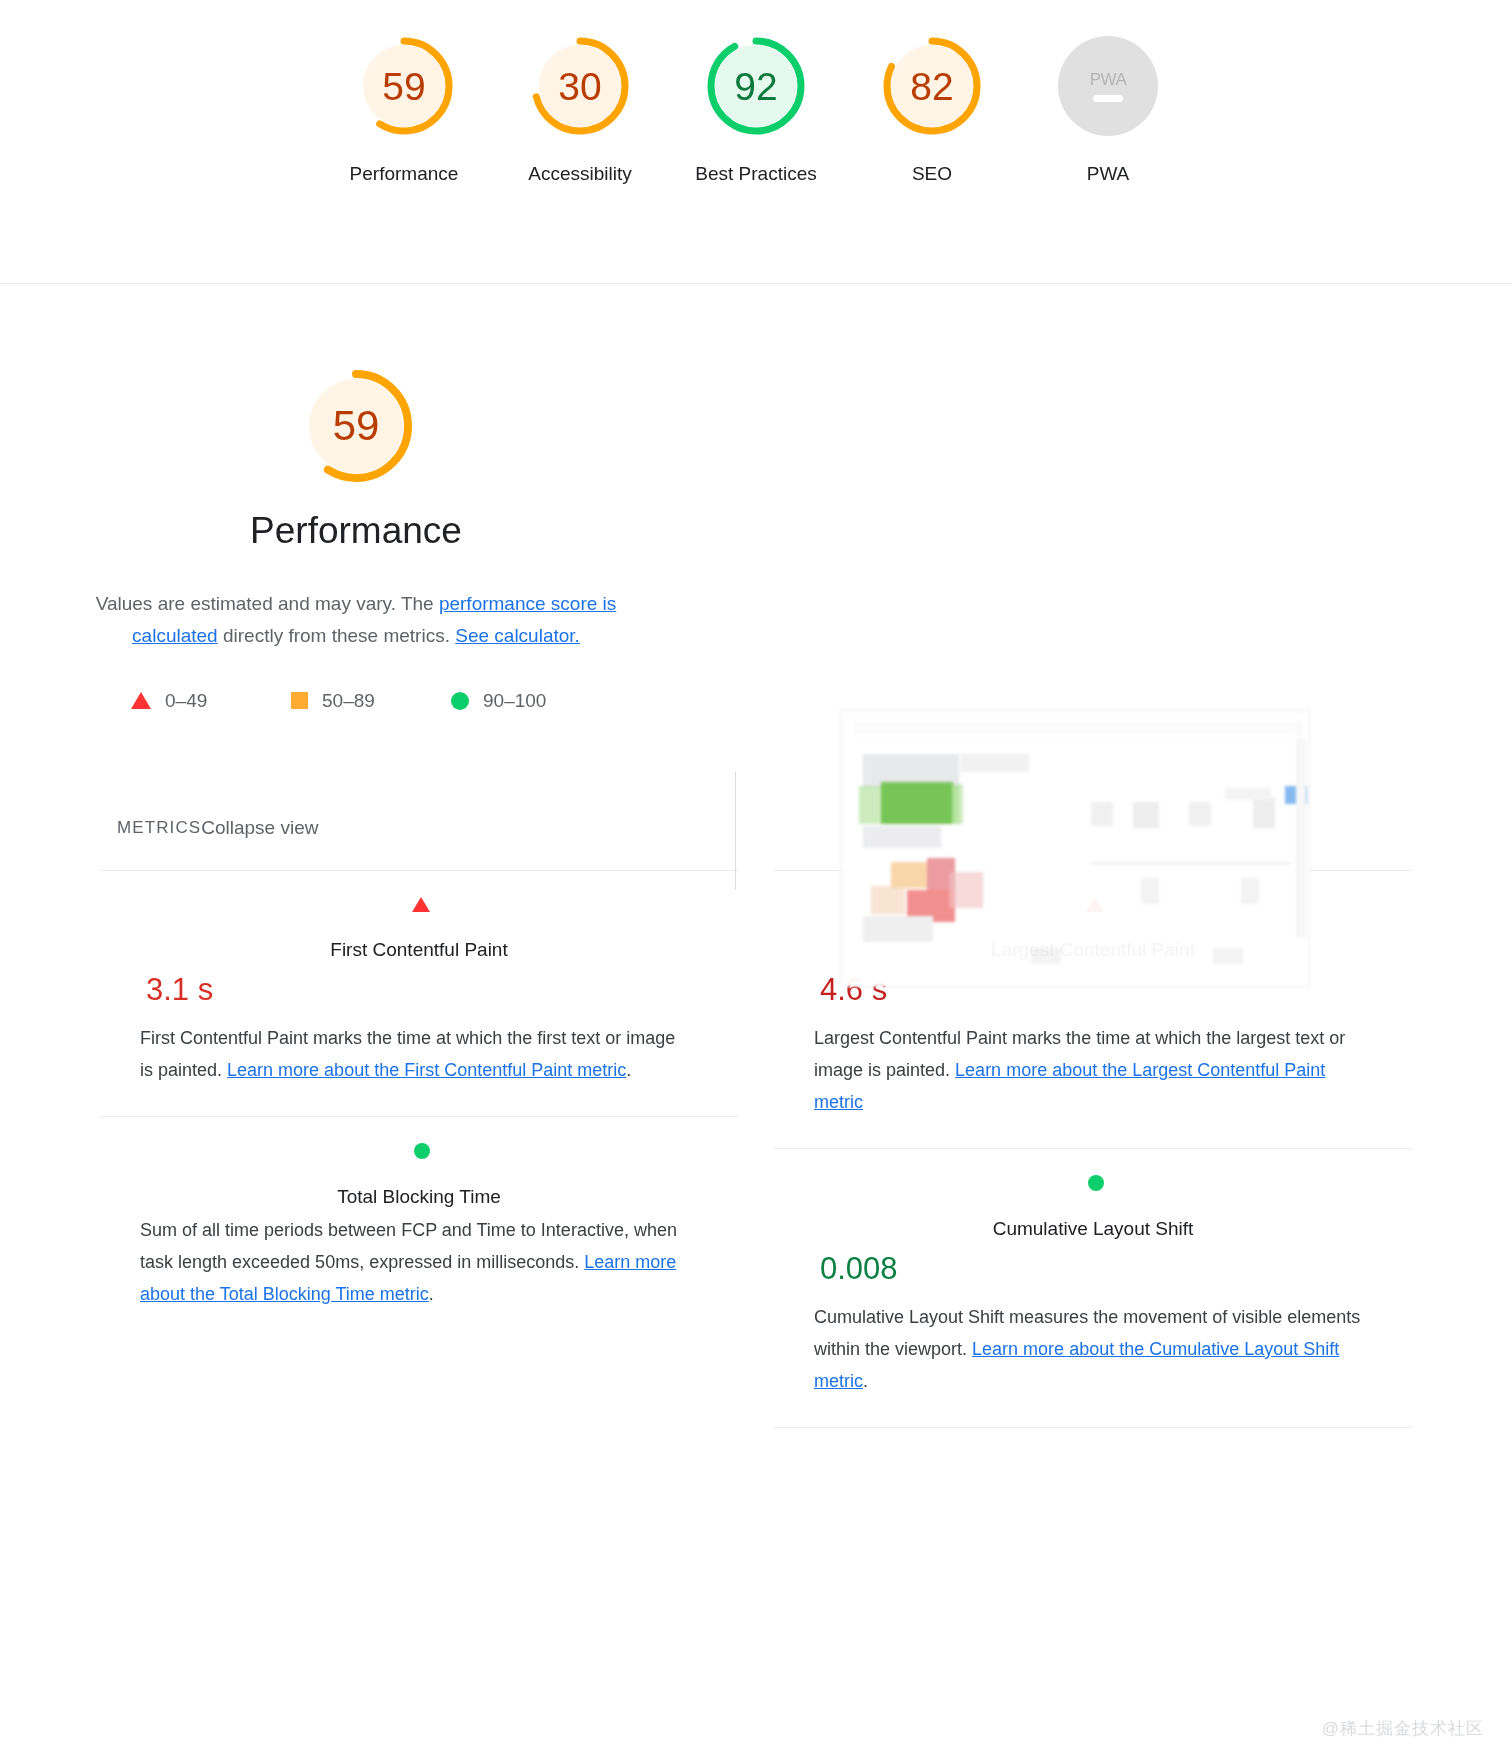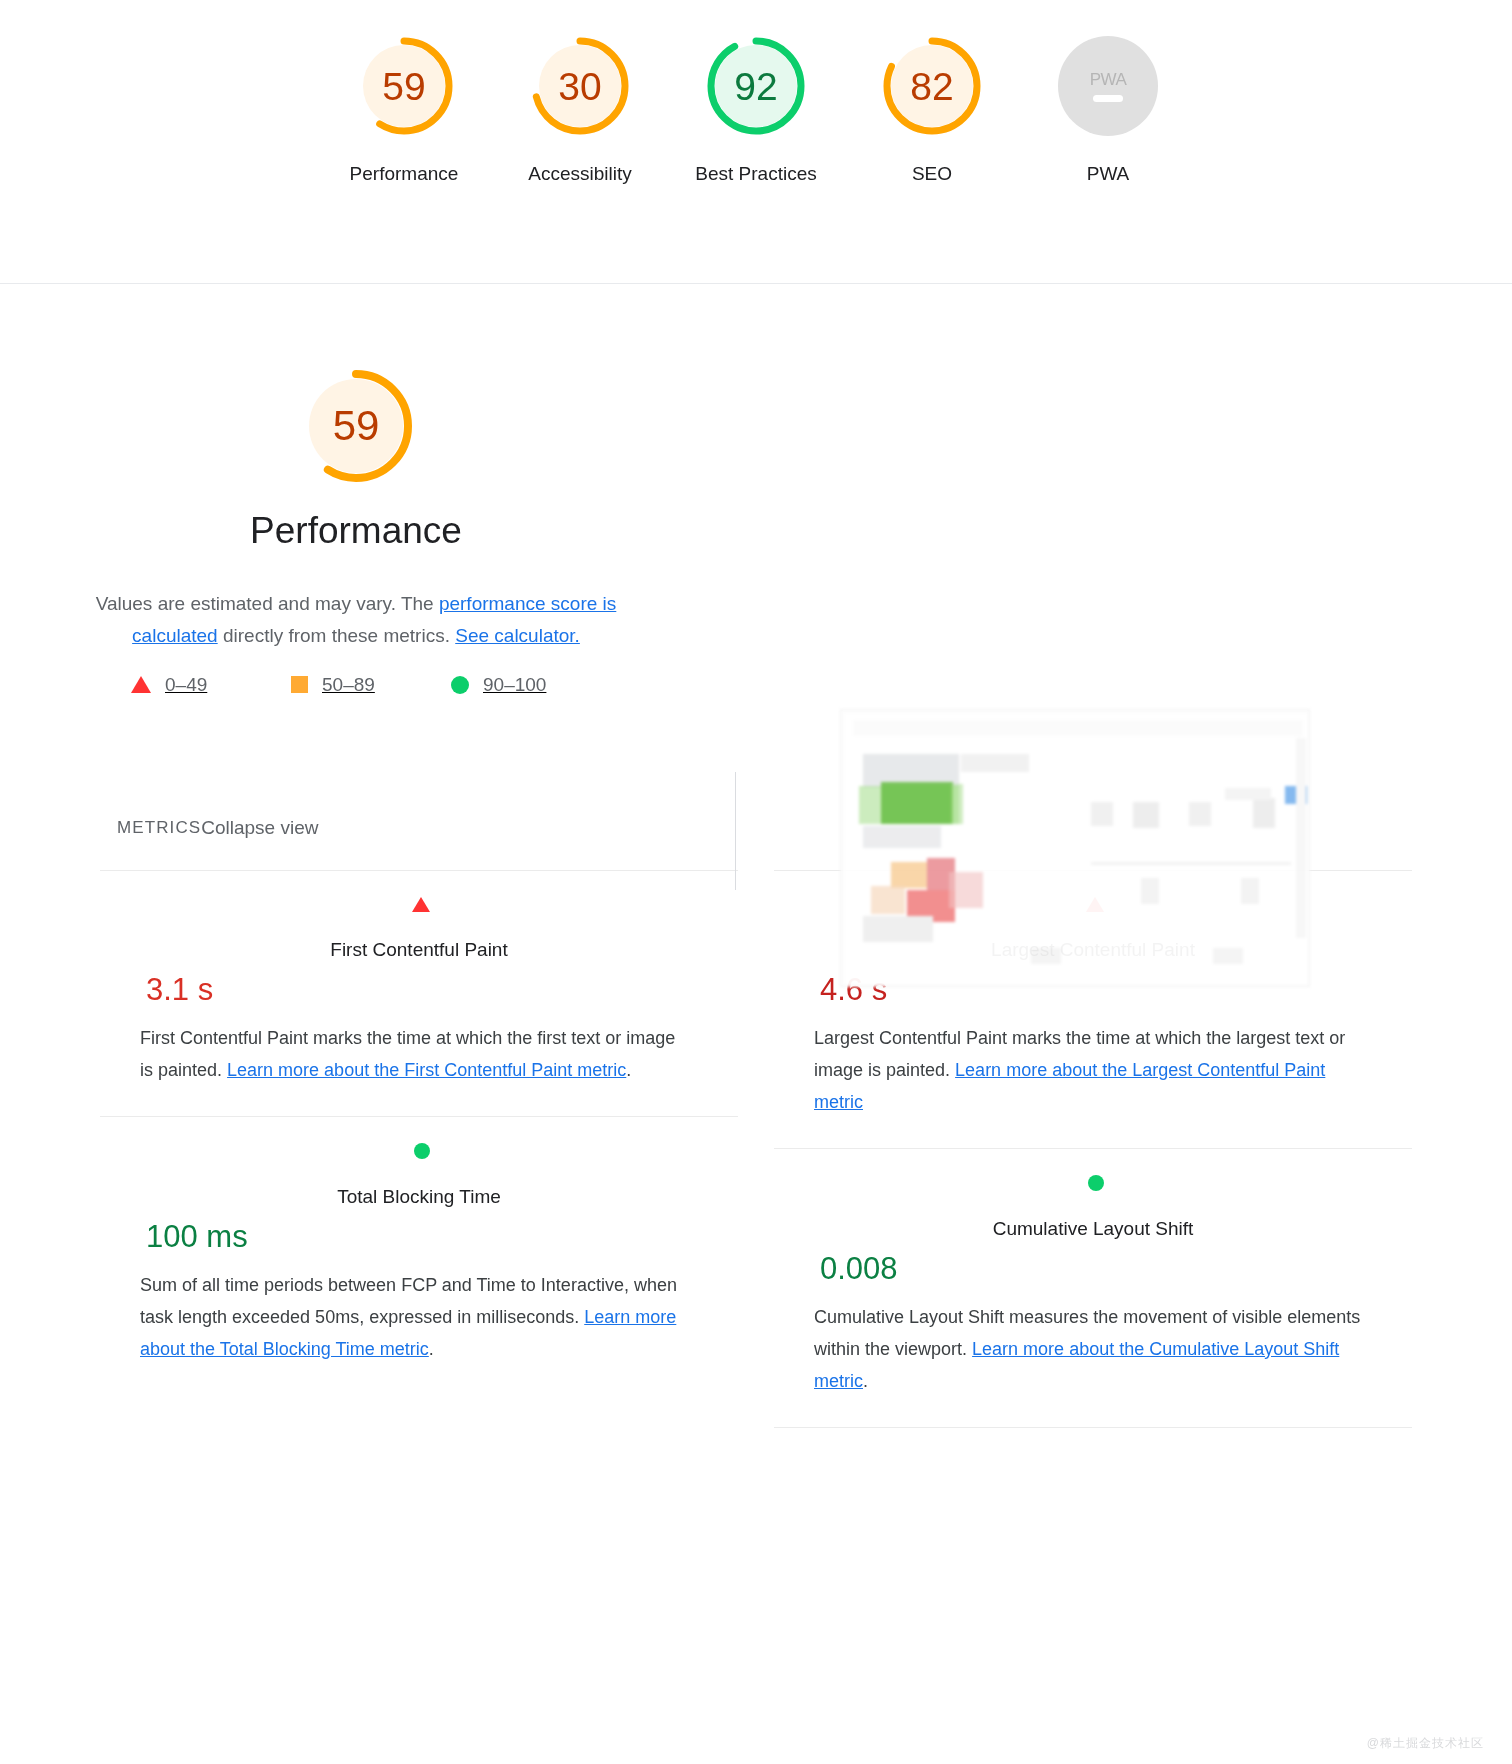--- a/index.html
+++ b/index.html
@@ -112,28 +112,27 @@
     margin-top: 36px;
     width: 576px;
     text-align: center;
     font-size: 19px;
     line-height: 1.68;
     color: #5f6368;
   }
   .perf-desc a { color: #1a73e8; text-decoration: underline; }
 
   .legend {
-    margin-top: 22px;
+    margin-top: 38px;
     display: flex;
     align-items: center;
     gap: 0;
     width: 510px;
     justify-content: flex-start;
     padding-left: 30px;
-    text-decoration: underline;
   }
   .legend-item {
     display: flex;
     align-items: center;
     gap: 14px;
     width: 170px;
   }
   .legend-label { font-size: 19px; color: #5f6368; }
   .tri-red {
     width: 0; height: 0;
@@ -235,22 +234,22 @@
     margin-left: 4px;
   }
   .ico-circ {
     width: 16px; height: 16px; border-radius: 50%;
     background: #0cce6b; margin-left: 5px;
   }
 
   .watermark {
     position: absolute;
     right: 28px;
-    bottom: 12px;
-    font-size: 12px;
+    bottom: 24px;
+    font-size: 17px;
     color: #d9dadc;
     letter-spacing: 1px;
   }
 </style>
 </head>
 <body>
 
 <div class="scores-strip">
 
   <div class="gauge-col g-orange">
@@ -393,21 +392,20 @@
       <div class="metric-desc">
         <span>First Contentful Paint marks the time at which the first text or image is painted. </span><a href="#">Learn more about the First Contentful Paint metric</a><span>.</span>
       </div>
     </div>
 
     <div class="metric">
       <div class="metric-head">
         <span class="ico-circ"></span>
         <span class="metric-name">Total Blocking Time</span>
       </div>
-      <div class="metric-value v-green">100 ms</div>
       <div class="metric-desc">
         <span>Sum of all time periods between FCP and Time to Interactive, when task length exceeded 50ms, expressed in milliseconds. </span><a href="#">Learn more about the Total Blocking Time metric</a><span>.</span>
       </div>
     </div>
 
 
   </div>
 
   <div class="spacer-col"></div>
 

